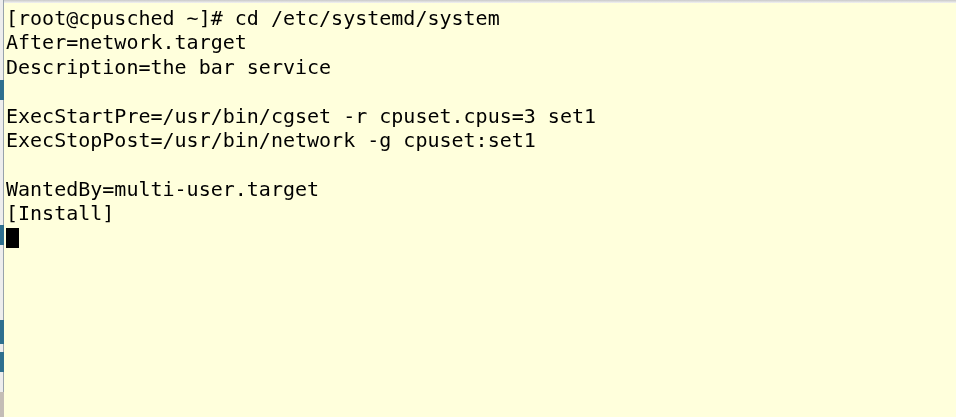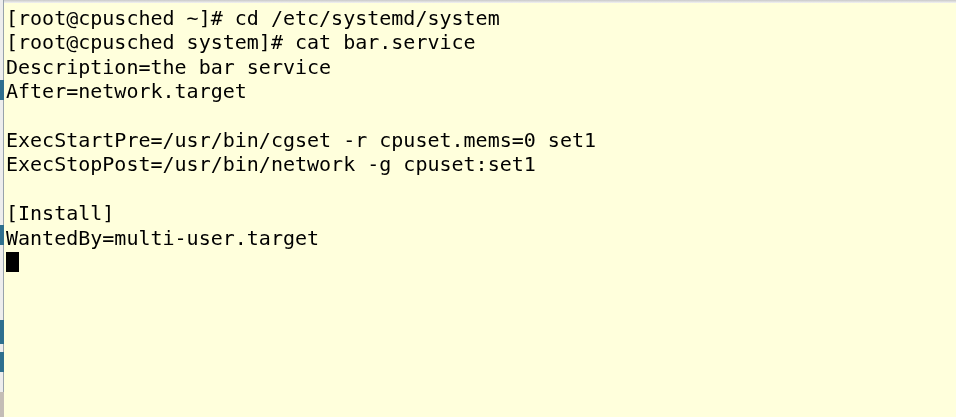--- a/index.html
+++ b/index.html
@@ -79,24 +79,23 @@
   <div class="edge-left">
     <i class="seg s1"></i>
     <i class="seg s2"></i>
     <i class="seg s3"></i>
     <i class="seg s4"></i>
     <i class="seg s5"></i>
   </div>
 
   <div class="term">
     <div class="line"><span>[root@cpusched ~]# cd /etc/systemd/system</span></div>
-    <div class="line"><span>[root@cpusched system]# cat bar.service</span></div>
+    <div class="line"><span>After=network.target</span></div>
     <div class="line"><span>Description=the bar service</span></div>
-    <div class="line"><span>After=network.target</span></div>
     <div class="line"><span></span></div>
-    <div class="line"><span>ExecStartPre=/usr/bin/cgset -r cpuset.mems=0 set1</span></div>
+    <div class="line"><span>ExecStartPre=/usr/bin/cgset -r cpuset.cpus=3 set1</span></div>
     <div class="line"><span>ExecStopPost=/usr/bin/network -g cpuset:set1</span></div>
     <div class="line"><span></span></div>
+    <div class="line"><span>WantedBy=multi-user.target</span></div>
     <div class="line"><span>[Install]</span></div>
-    <div class="line"><span>WantedBy=multi-user.target</span></div>
     <div class="line"><span class="cursor"></span></div>
   </div>
 </div>
 
 </body></html>

